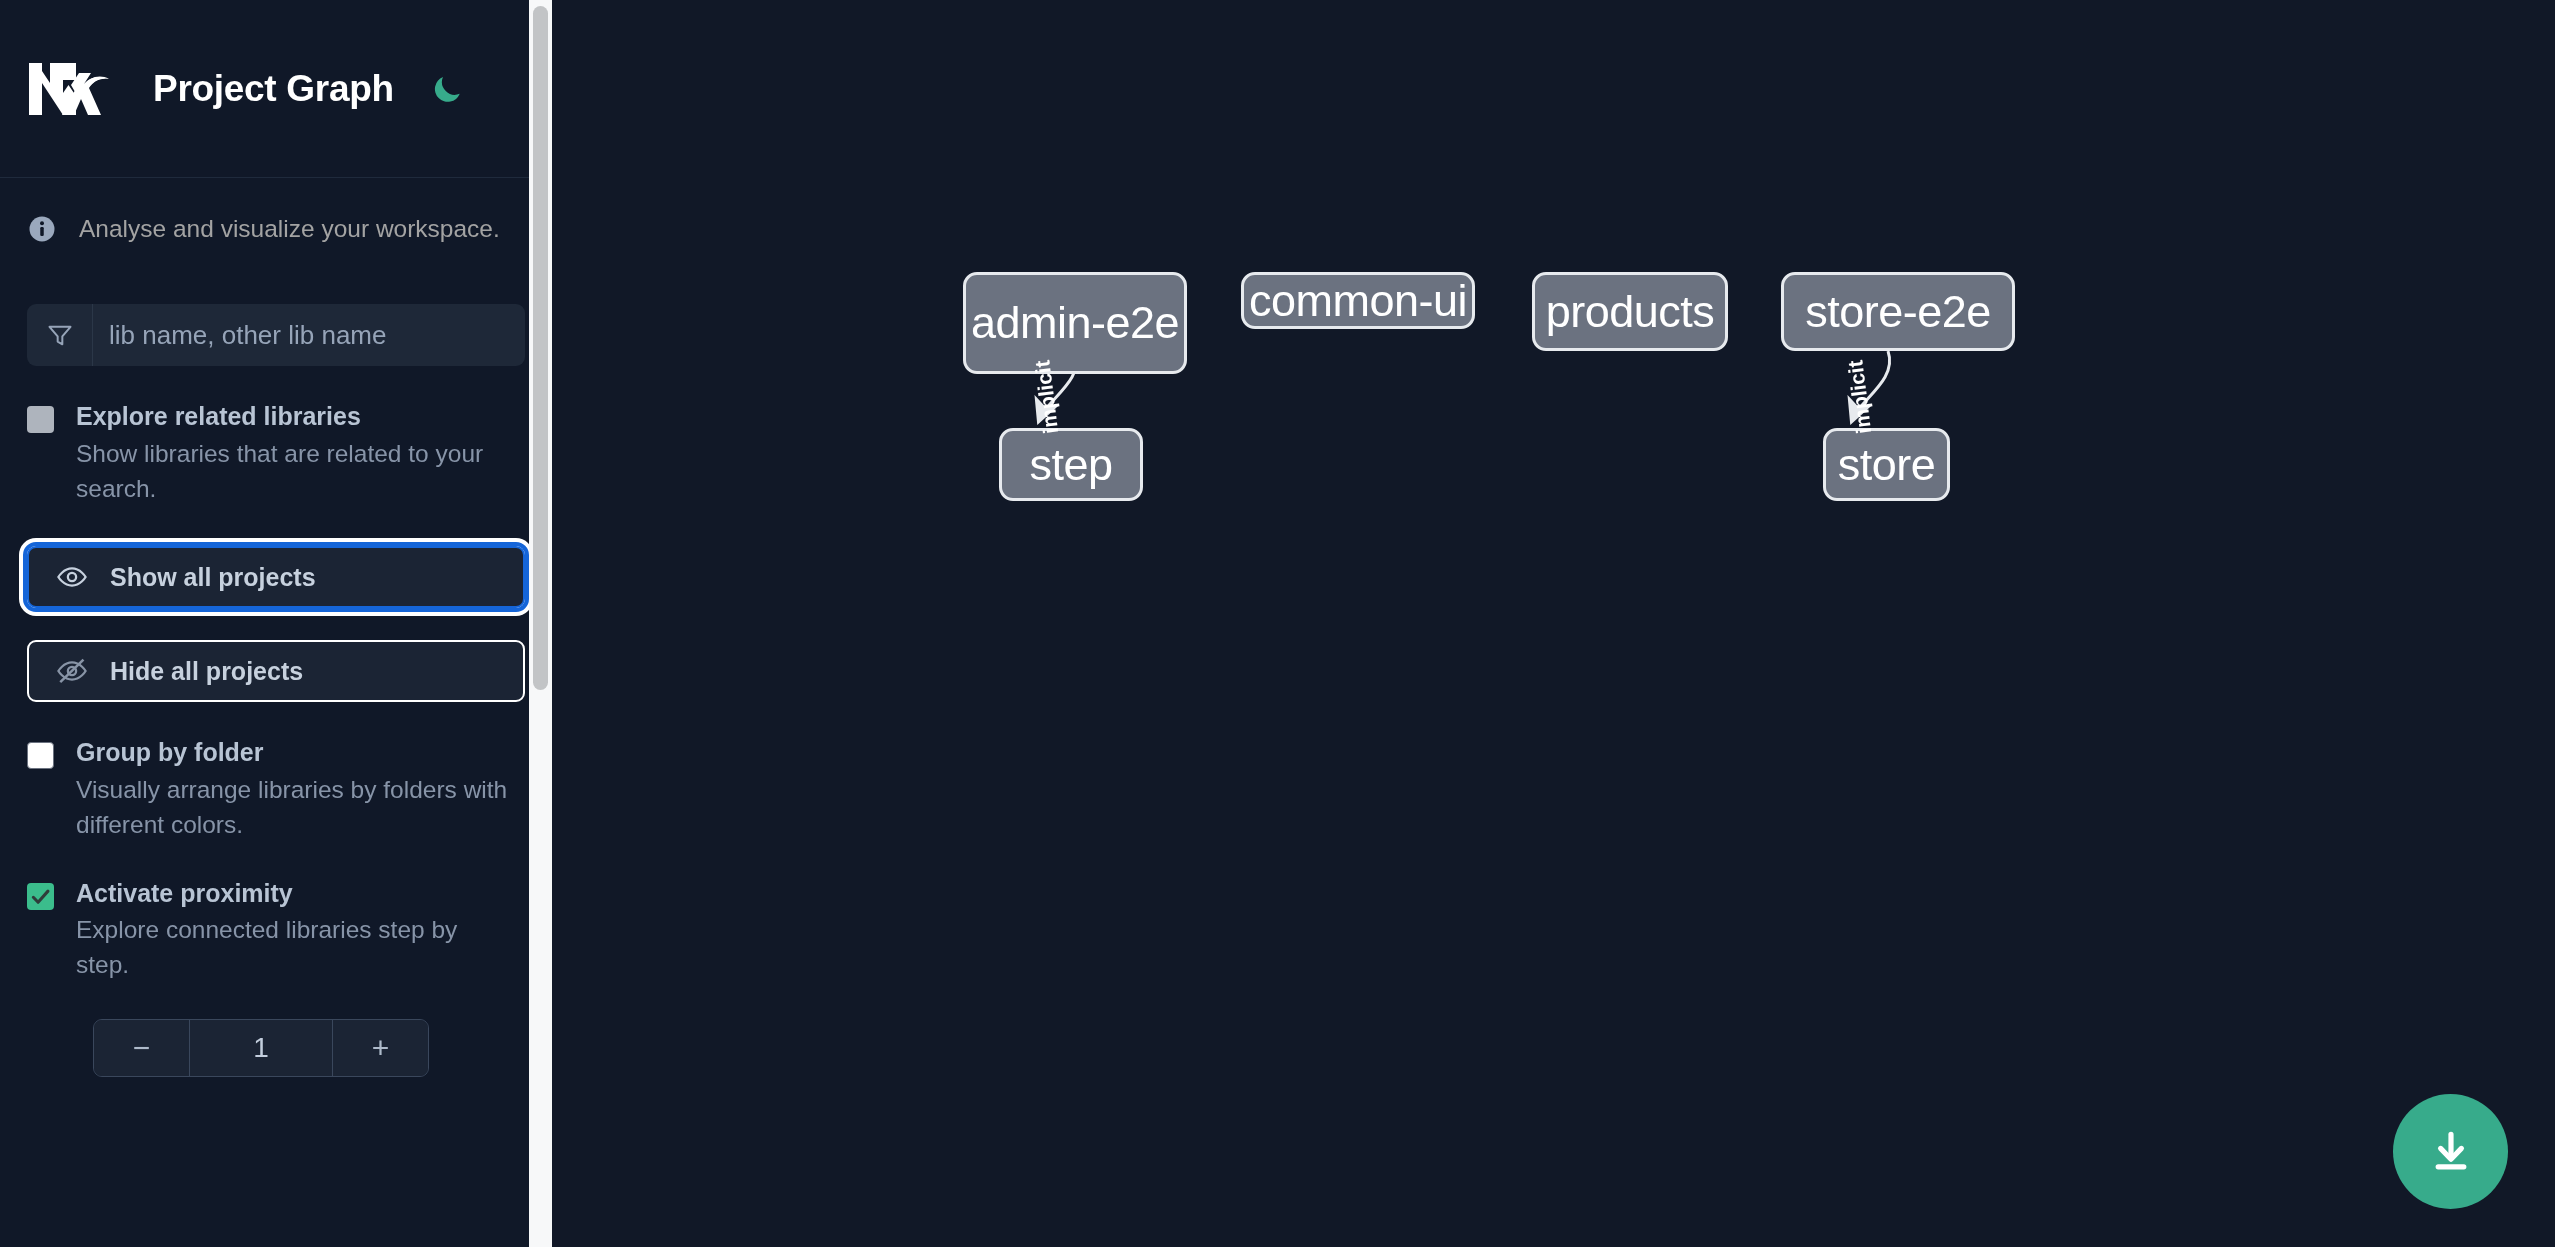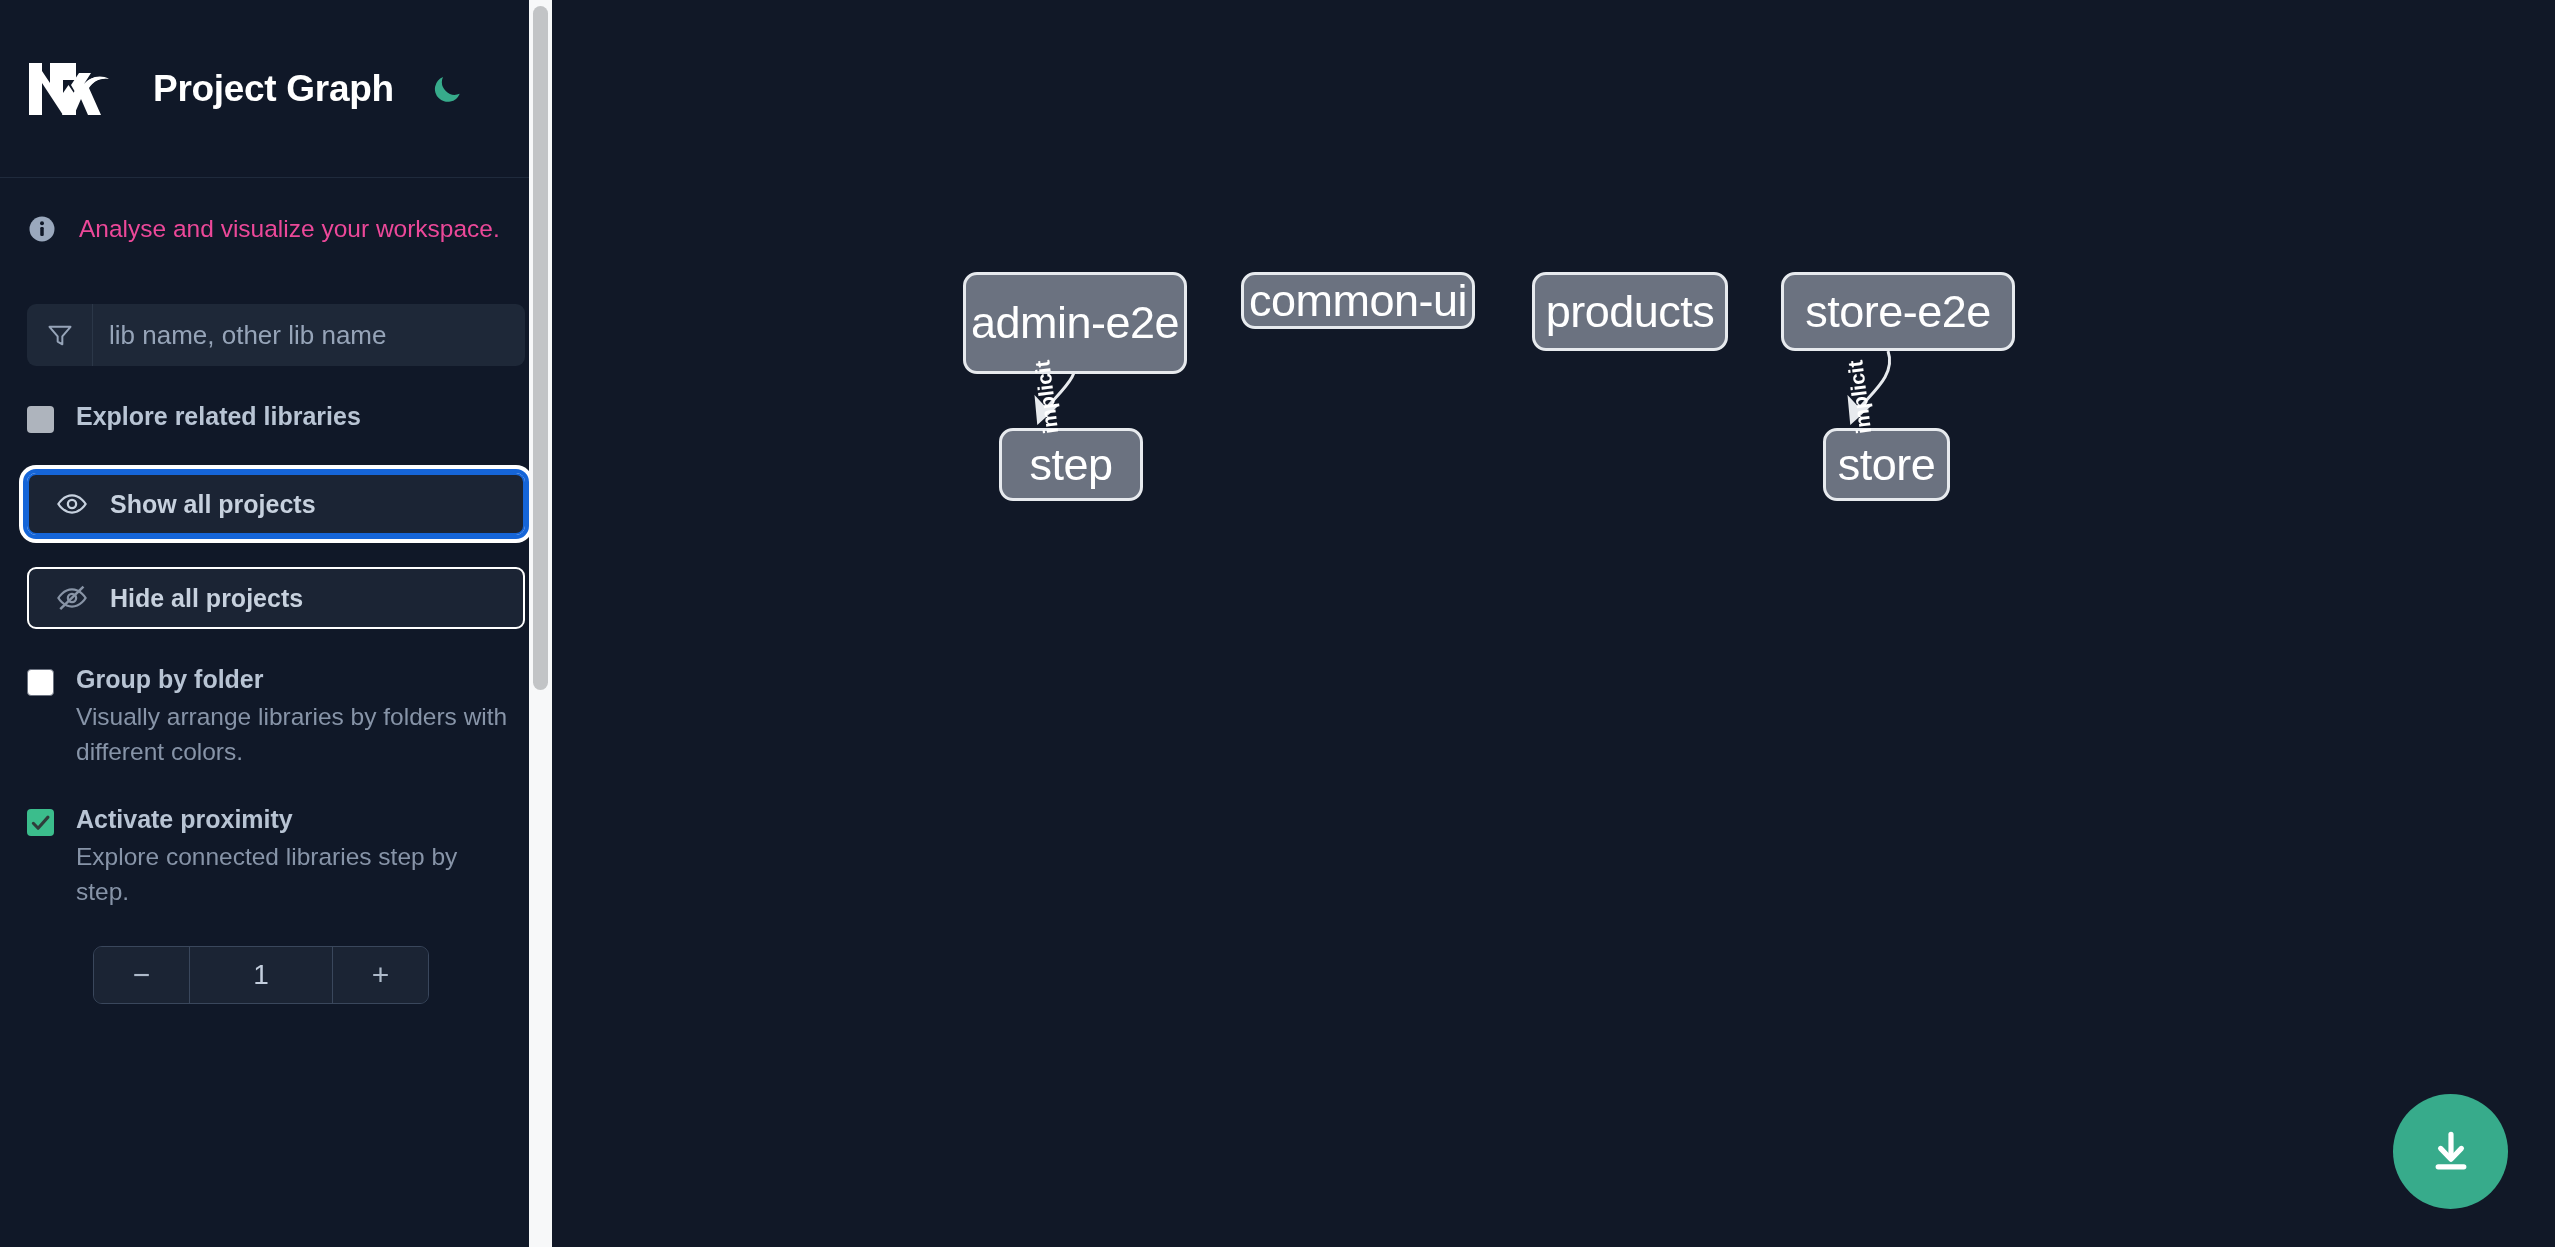--- a/index.html
+++ b/index.html
@@ -70,21 +70,21 @@
     height: 102px;
   }
   .info-icon {
     width: 30px; height: 30px;
     flex: 0 0 30px;
     display:block;
   }
   .info-text {
     margin-left: 22px;
     font-size: 24.5px;
-    color: #ec4899;
+    color: #a3a3a3;
     white-space: nowrap;
   }
 
   .sidebar-body {
     padding: 16px 27px;
   }
 
   
   .search-wrap {
     display: flex;
@@ -332,20 +332,21 @@
             <path d="M3 5h18l-7 8.2V20l-4-2.4v-4.4z" fill="none" stroke="#96a4b8" stroke-width="1.7" stroke-linejoin="round"></path>
           </svg>
         </div>
         <input class="search-input" type="text" placeholder="lib name, other lib name" style="">
       </div>
 
       <div class="check-group">
         <div class="cb gray"></div>
         <div class="check-texts">
           <div class="check-title">Explore related libraries</div>
+          <div class="check-desc">Show libraries that are related to your search.</div>
         </div>
       </div>
 
       <div class="btn-stack">
         <button class="act-btn focused">
           <svg class="act-icon" viewBox="0 0 24 24">
             <path d="M1.8 12S5.5 5.6 12 5.6 22.2 12 22.2 12 18.5 18.4 12 18.4 1.8 12 1.8 12z" fill="none" stroke="#c7d1de" stroke-width="1.7"></path>
             <circle cx="12" cy="12" r="3.1" fill="none" stroke="#c7d1de" stroke-width="1.7"></circle>
           </svg>
           <span class="act-label">Show all projects</span>

